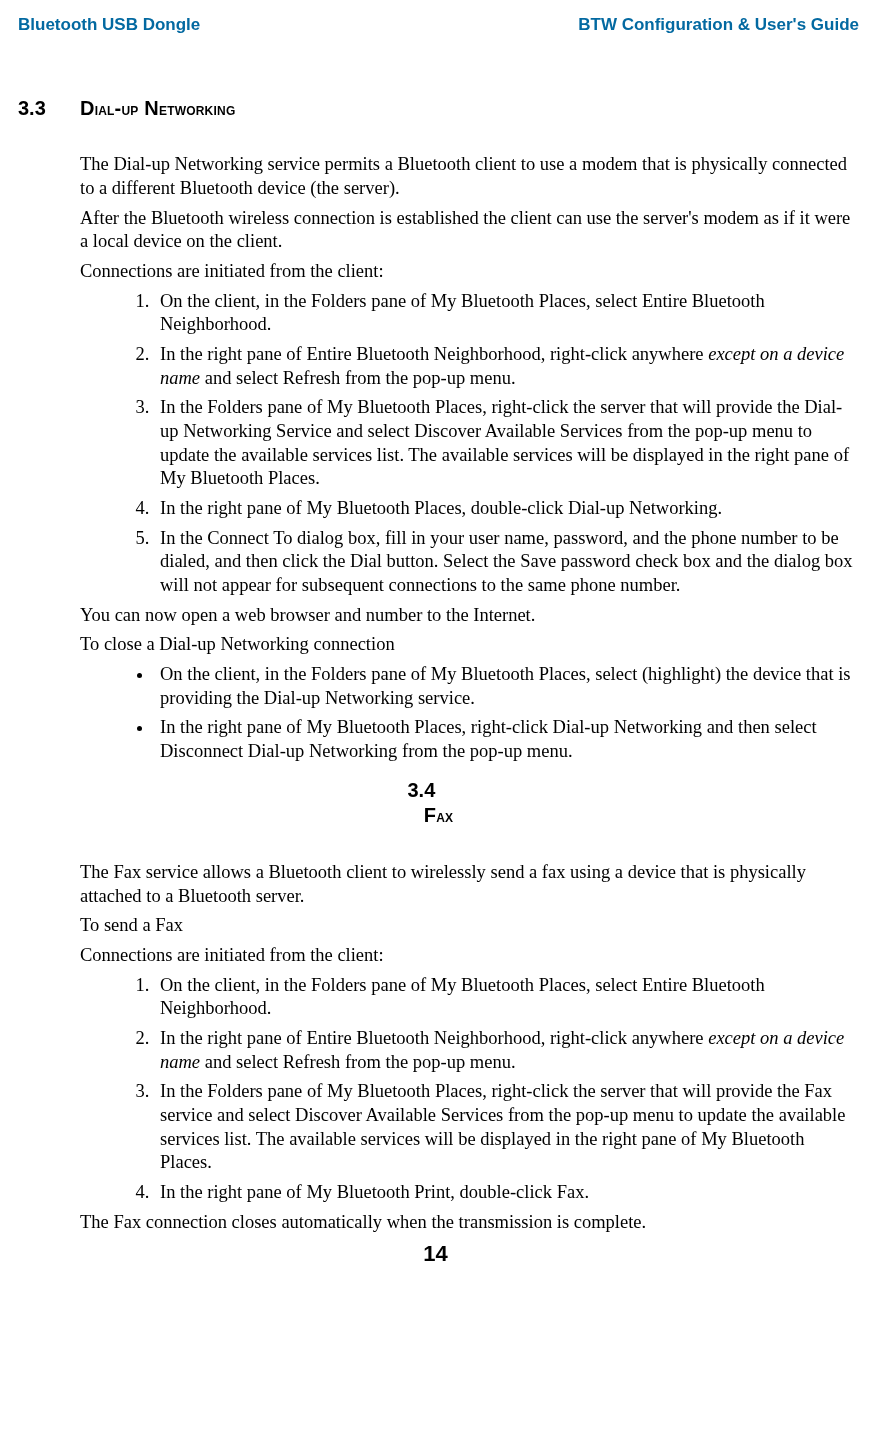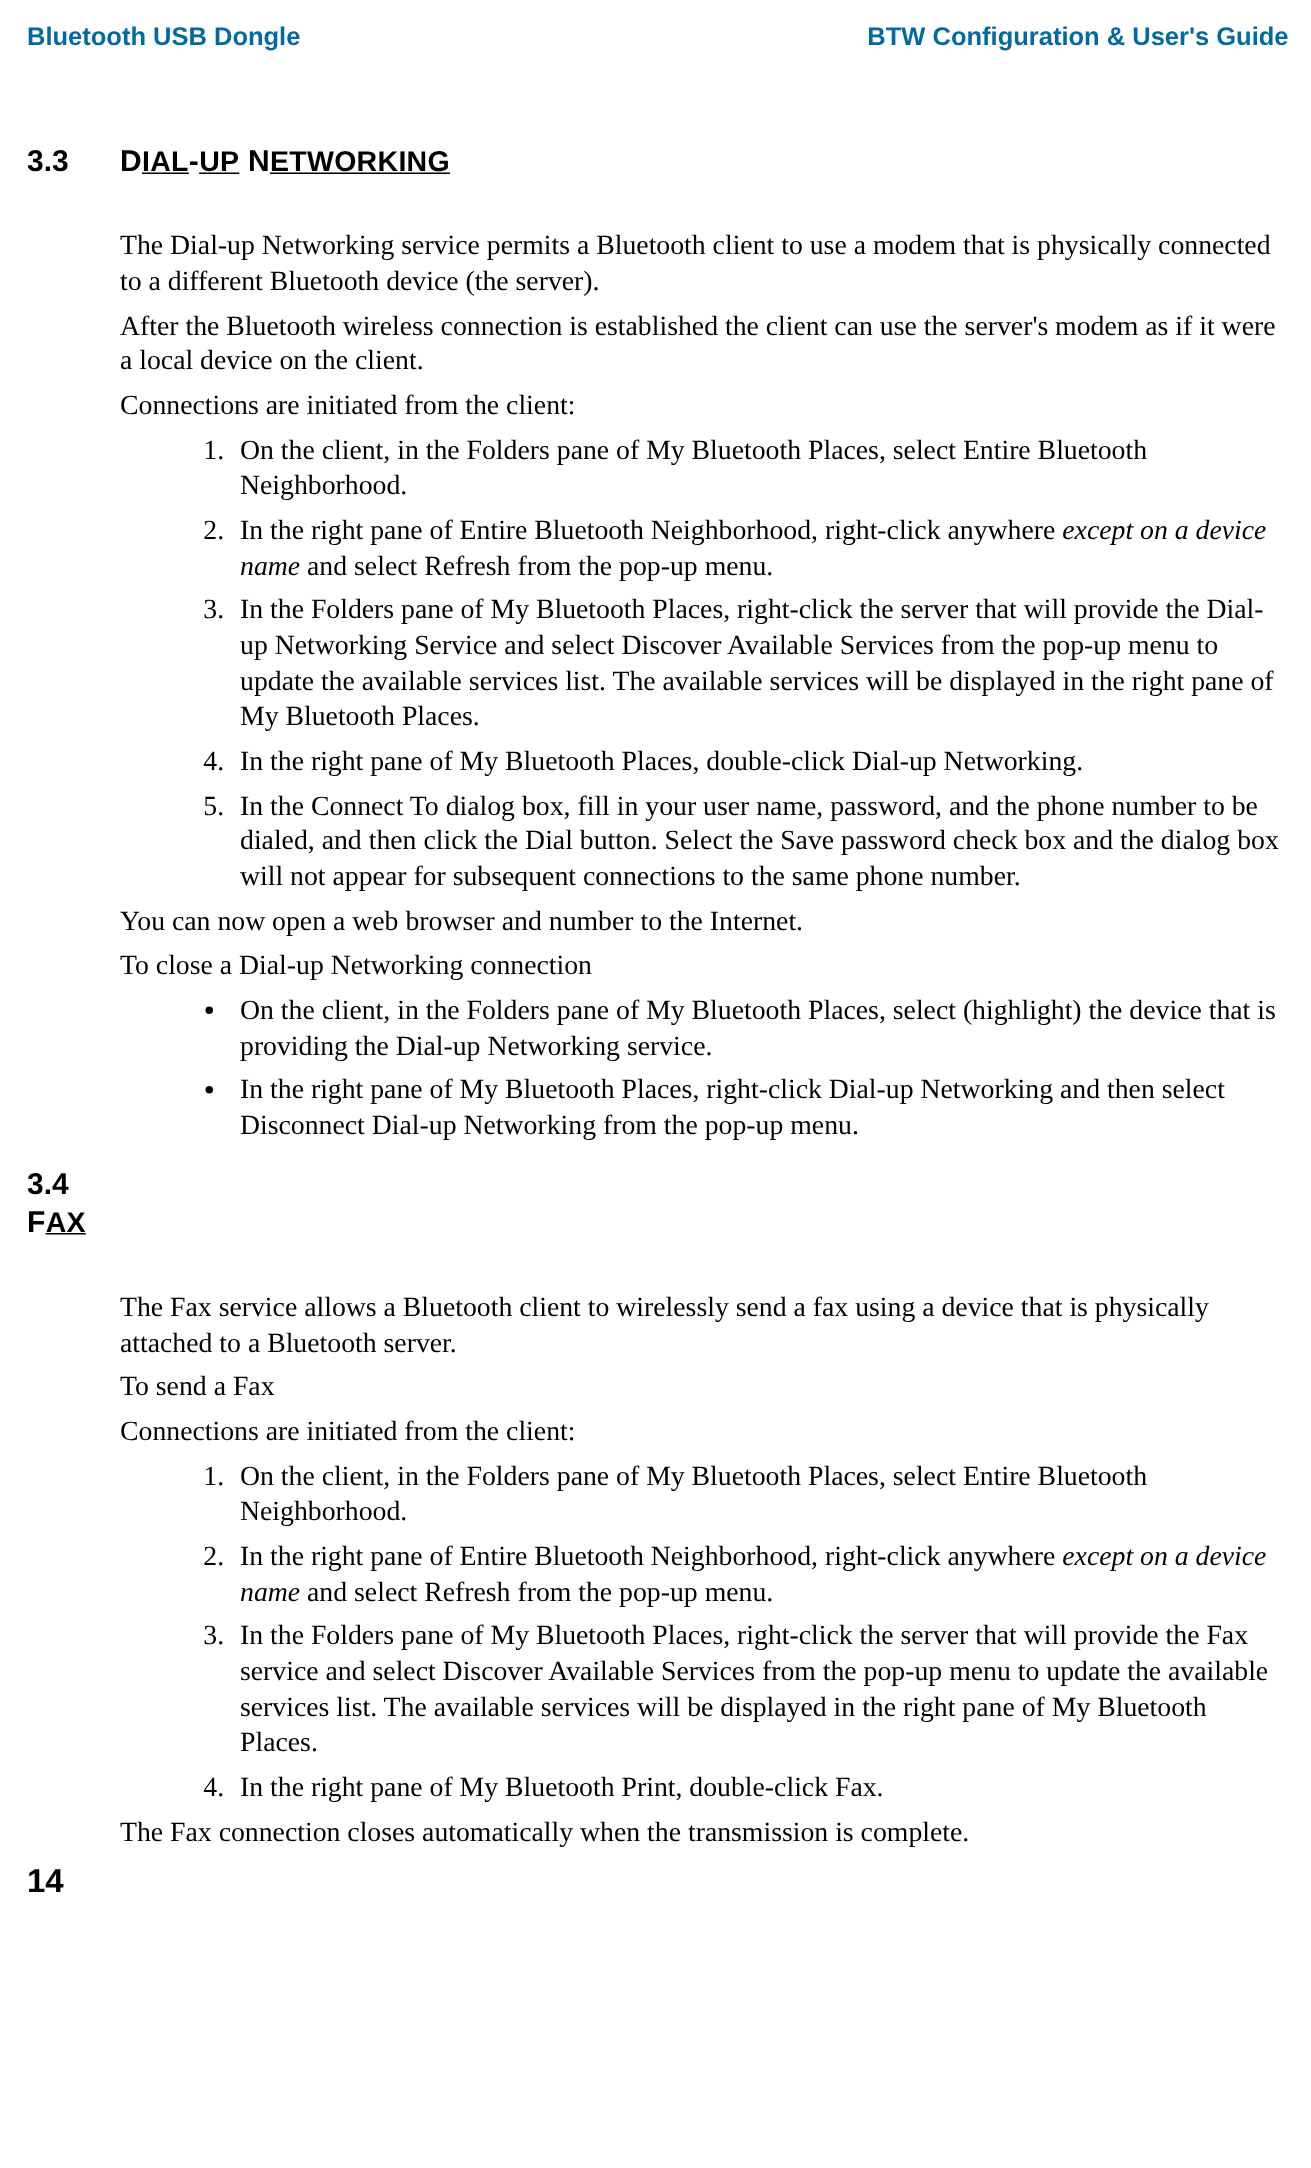--- a/index.html
+++ b/index.html
@@ -19,39 +19,38 @@
     display: flex;
     justify-content: space-between;
     font-family: Arial, Helvetica, sans-serif;
     font-weight: bold;
     color: #0369a1;
     font-size: 17px;
     margin-bottom: 60px;
   }
   .section-row {
     display: flex;
-    align-items: flex-start;
+    align-items: center;
     margin-top: 6px;
     margin-bottom: 4px;
   }
   .section-num {
     font-family: Arial, Helvetica, sans-serif;
     font-weight: bold;
     font-size: 20px;
     width: 62px;
   }
   .section-title {
     font-family: Arial, Helvetica, sans-serif;
     font-weight: bold;
     font-size: 20px;
     letter-spacing: 0.2px;
   }
   .section-title .sc {
-    font-size: 19px;
-    text-decoration: underline;
+    font-size: 12px;
   }
   .body-block {
     margin-left: 62px;
     margin-right: 4px;
     margin-top: 32px;
   }
   .para {
     margin: 2px 0 6px 0;
   }
   ol.numlist {
@@ -69,21 +68,21 @@
     list-style: disc;
   }
   ul.bullist li {
     padding-left: 6px;
     margin-bottom: 6px;
   }
   .italic {
     font-style: italic;
   }
   .footer {
-    text-align: left;
+    text-align: center;
     font-family: Arial, Helvetica, sans-serif;
     font-weight: bold;
     font-size: 22px;
     padding-right: 6px;
   }
 </style>
 </head>
 <body>
 
 <div class="page">

